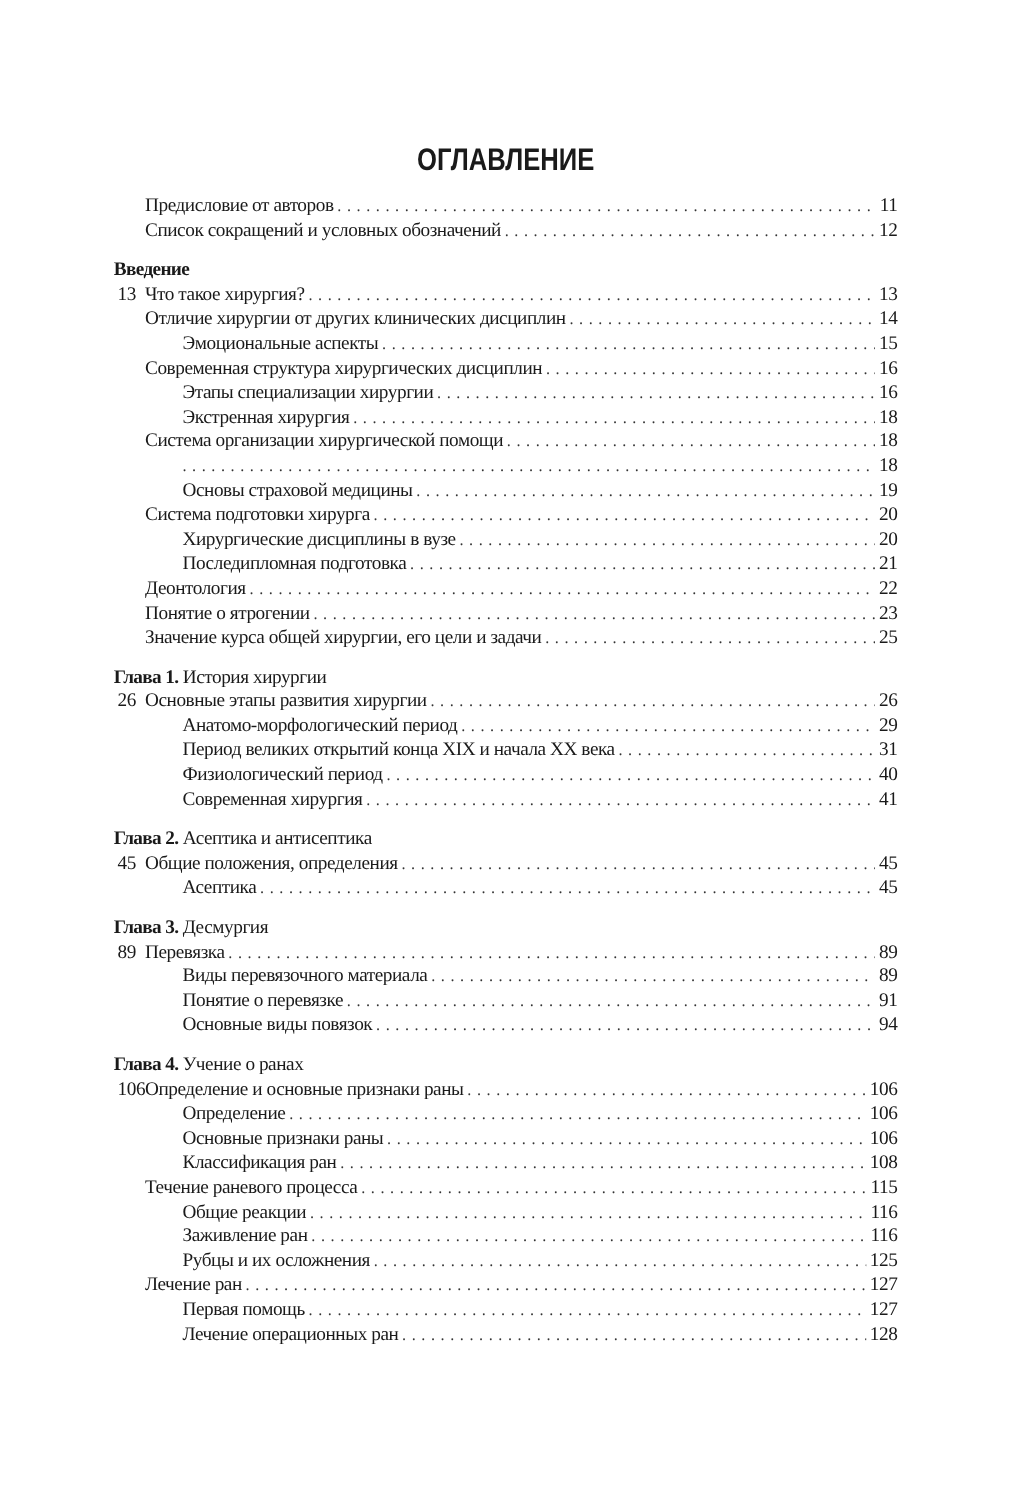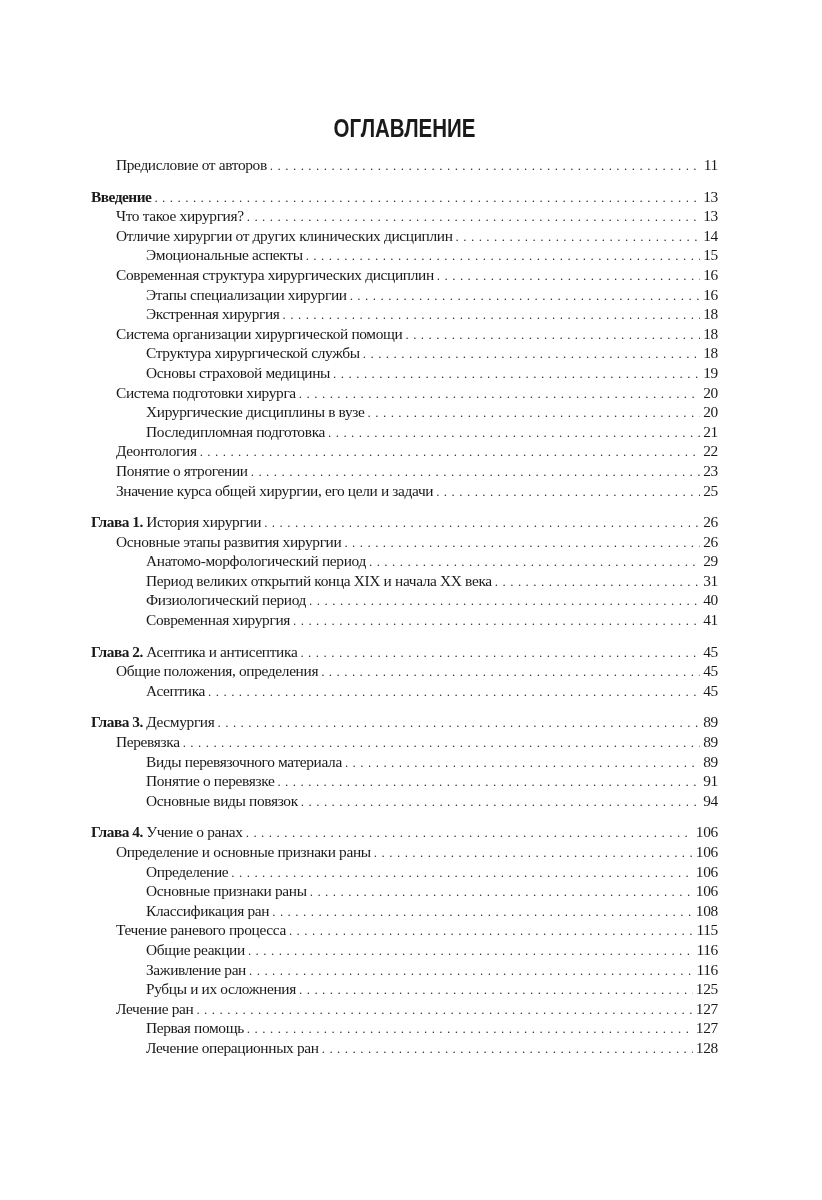--- a/index.html
+++ b/index.html
@@ -10,36 +10,41 @@
            font-weight: bold; font-size: 25px; letter-spacing: 0px; margin: 0 0 12px 0;
            transform: scaleX(0.82); transform-origin: center; color: #1a1a1a; }
   .group { margin-bottom: 8.5px; margin-top: 12px; }
   .entry { display: flex; align-items: baseline; height: 19.6px; line-height: 19.6px;
            font-size: 15.4px; white-space: nowrap; }
   .entry .label { flex: 0 0 auto; letter-spacing: -0.35px; padding-right: 3px; }
   .entry .label b { font-weight: bold; letter-spacing: -0.5px; }
   .entry .leader { flex: 1 1 auto; overflow: hidden; color: #333; letter-spacing: 3.3px; font-size: 13px; }
   .entry .leader::before { content: ". . . . . . . . . . . . . . . . . . . . . . . . . . . . . . . . . . . . . . . . . . . . . . . . . . . . . . . . . . . . . . . . . . . . . . . . . . . . . . . . . . . . . . . . . . . . . . . . . . . . . . . . . . . . . ."; letter-spacing: 0.6px; }
   .entry .pg { flex: 0 0 auto; text-align: right; padding-left: 3px; letter-spacing: -0.3px; }
-  .lvl0 { padding-left: 0; }
+  .lvl0 { padding-left: 0; flex-direction: column; }
   .lvl1 { padding-left: 25px; }
   .lvl2 { padding-left: 55px; }
 </style>
 </head>
 <body>
 
 <div class="page">
   <h1 class="title">ОГЛАВЛЕНИЕ</h1>
   <div id="toc">
       <div class="group">
         <div class="entry lvl1">
           <span class="label"><b></b><span>Предисловие от авторов</span></span>
           <span class="leader"></span>
           <span class="pg">11</span>
         </div>
+        <div class="entry lvl1">
+          <span class="label"><b></b><span>Список сокращений и условных обозначений</span></span>
+          <span class="leader"></span>
+          <span class="pg">12</span>
+        </div>
       </div>
       <div class="group">
         <div class="entry lvl0">
           <span class="label"><b>Введение</b><span></span></span>
           <span class="leader"></span>
           <span class="pg">13</span>
         </div>
         <div class="entry lvl1">
           <span class="label"><b></b><span>Что такое хирургия?</span></span>
           <span class="leader"></span>
@@ -69,21 +74,20 @@
           <span class="label"><b></b><span>Экстренная хирургия</span></span>
           <span class="leader"></span>
           <span class="pg">18</span>
         </div>
         <div class="entry lvl1">
           <span class="label"><b></b><span>Система организации хирургической помощи</span></span>
           <span class="leader"></span>
           <span class="pg">18</span>
         </div>
         <div class="entry lvl2">
-          <span class="label"><b></b><span>Структура хирургической службы</span></span>
           <span class="leader"></span>
           <span class="pg">18</span>
         </div>
         <div class="entry lvl2">
           <span class="label"><b></b><span>Основы страховой медицины</span></span>
           <span class="leader"></span>
           <span class="pg">19</span>
         </div>
         <div class="entry lvl1">
           <span class="label"><b></b><span>Система подготовки хирурга</span></span>

